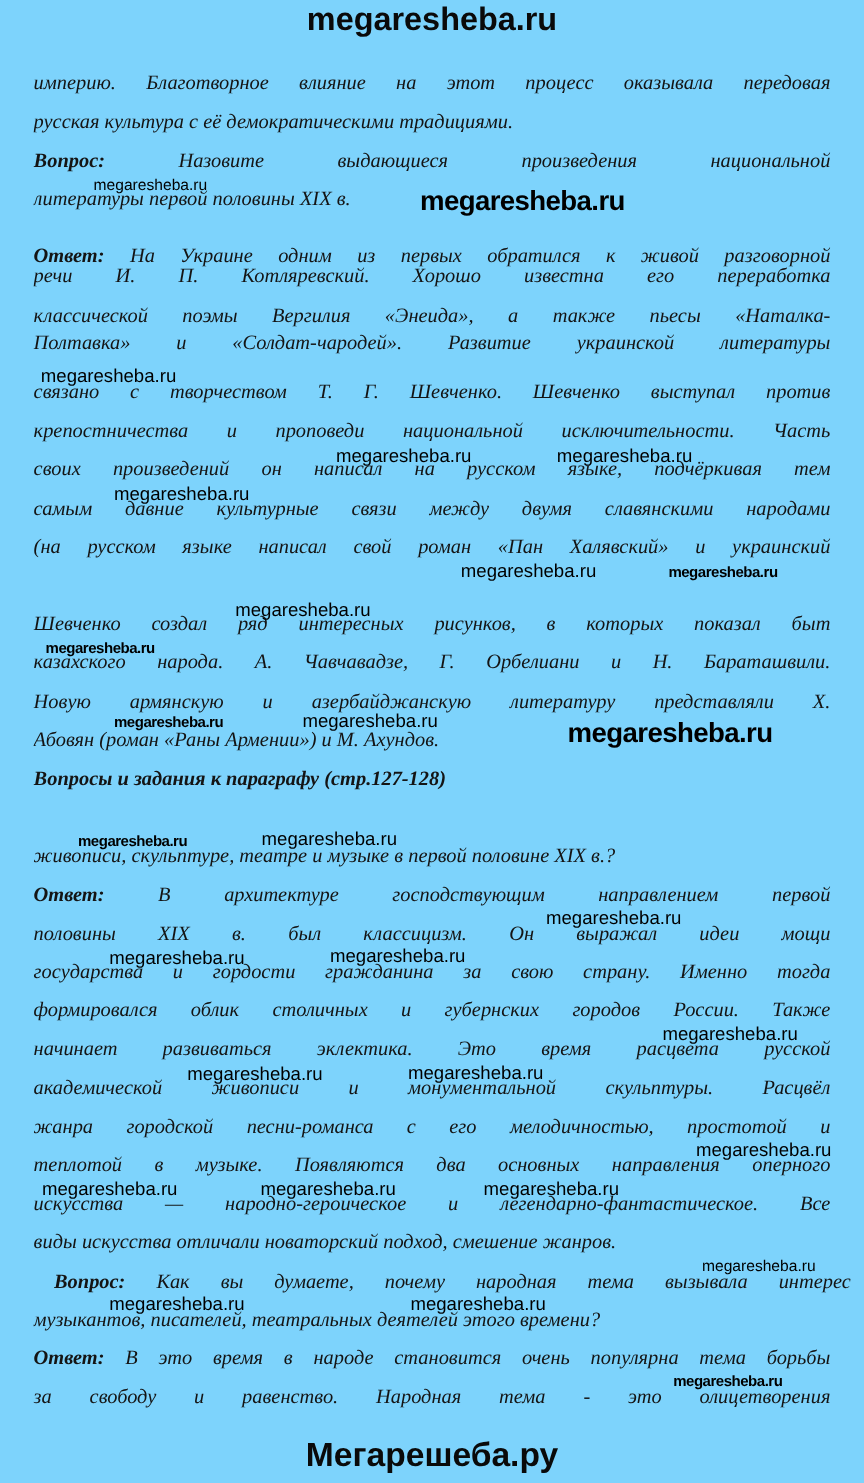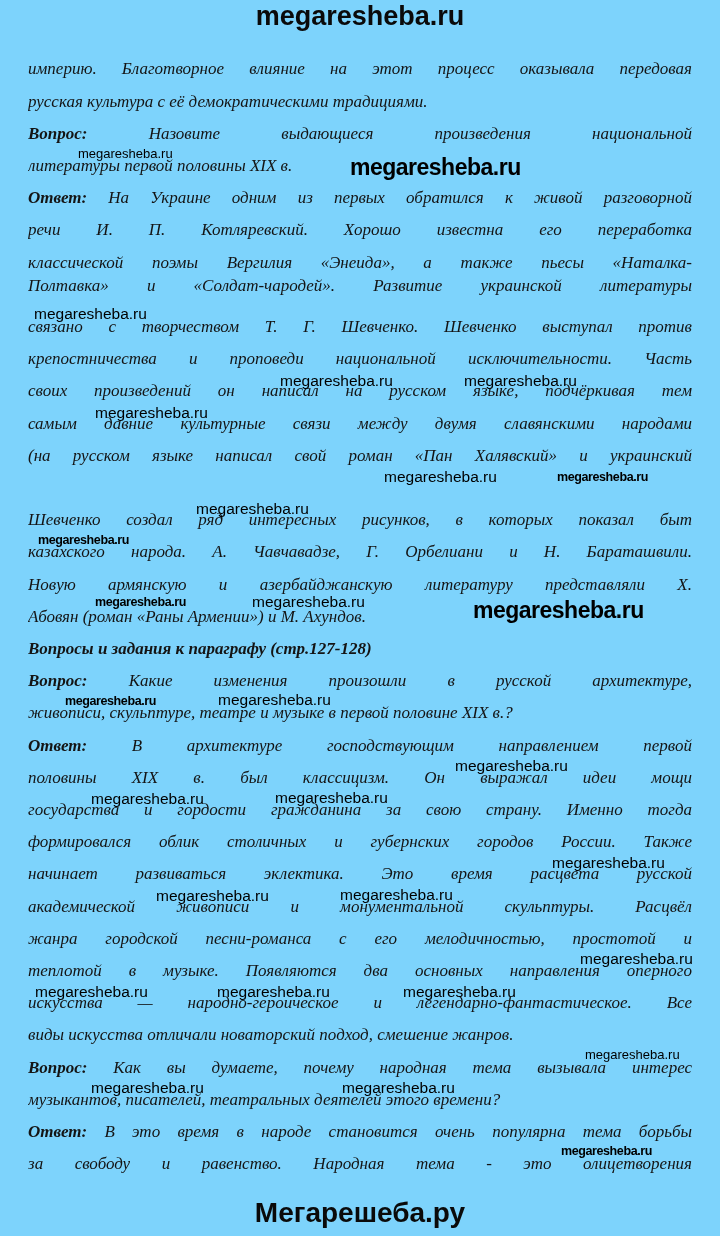--- a/index.html
+++ b/index.html
@@ -35,47 +35,46 @@
 </head>
 <body>
 
 <div class="page">
   <div class="site-header">megaresheba.ru</div>
   <div class="doc-body" id="doc-body">
       <div class="line" style="top: 57px;"><span>империю. Благотворное влияние на этот процесс оказывала передовая</span></div>
       <div class="line last" style="top: 90px;"><span>русская культура с её демократическими традициями.</span></div>
       <div class="line" style="top: 122px;"><b>Вопрос:</b> <span>Назовите выдающиеся произведения национальной</span></div>
       <div class="line last" style="top: 154px;"><span>литературы первой половины XIX в.</span></div>
-      <div class="line" style="top: 186px;"><b>Ответ:</b> <span>На Украине одним из первых обратился к живой разговорной</span></div>
+      <div class="line" style="top: 201px;"><b>Ответ:</b> <span>На Украине одним из первых обратился к живой разговорной</span></div>
       <div class="line" style="top: 218px;"><span>речи И. П. Котляревский. Хорошо известна его переработка</span></div>
       <div class="line" style="top: 251px;"><span>классической поэмы Вергилия «Энеида», а также пьесы «Наталка-</span></div>
       <div class="line" style="top: 274px;"><span>Полтавка» и «Солдат-чародей». Развитие украинской литературы</span></div>
       <div class="line" style="top: 315px;"><span>связано с творчеством Т. Г. Шевченко. Шевченко выступал против</span></div>
       <div class="line" style="top: 347px;"><span>крепостничества и проповеди национальной исключительности. Часть</span></div>
       <div class="line" style="top: 379px;"><span>своих произведений он написал на русском языке, подчёркивая тем</span></div>
       <div class="line" style="top: 412px;"><span>самым давние культурные связи между двумя славянскими народами</span></div>
       <div class="line" style="top: 444px;"><span>(на русском языке написал свой роман «Пан Халявский» и украинский</span></div>
       <div class="line" style="top: 508px;"><span>Шевченко создал ряд интересных рисунков, в которых показал быт</span></div>
       <div class="line" style="top: 540px;"><span>казахского народа. А. Чавчавадзе, Г. Орбелиани и Н. Бараташвили.</span></div>
       <div class="line" style="top: 573px;"><span>Новую армянскую и азербайджанскую литературу представляли Х.</span></div>
       <div class="line last" style="top: 605px;"><span>Абовян (роман «Раны Армении») и М. Ахундов.</span></div>
       <div class="line last bold" style="top: 637px;"><span>Вопросы и задания к параграфу (стр.127-128)</span></div>
-      <div class="line" style="top: 669px;"><b>Вопрос:</b> <span>Какие изменения произошли в русской архитектуре,</span></div>
       <div class="line last" style="top: 701px;"><span>живописи, скульптуре, театре и музыке в первой половине XIX в.?</span></div>
       <div class="line" style="top: 734px;"><b>Ответ:</b> <span>В архитектуре господствующим направлением первой</span></div>
       <div class="line" style="top: 766px;"><span>половины XIX в. был классицизм. Он выражал идеи мощи</span></div>
       <div class="line" style="top: 798px;"><span>государства и гордости гражданина за свою страну. Именно тогда</span></div>
       <div class="line" style="top: 830px;"><span>формировался облик столичных и губернских городов России. Также</span></div>
       <div class="line" style="top: 862px;"><span>начинает развиваться эклектика. Это время расцвета русской</span></div>
       <div class="line" style="top: 895px;"><span>академической живописи и монументальной скульптуры. Расцвёл</span></div>
       <div class="line" style="top: 927px;"><span>жанра городской песни-романса с его мелодичностью, простотой и</span></div>
       <div class="line" style="top: 959px;"><span>теплотой в музыке. Появляются два основных направления оперного</span></div>
       <div class="line" style="top: 991px;"><span>искусства — народно-героическое и легендарно-фантастическое. Все</span></div>
       <div class="line last" style="top: 1023px;"><span>виды искусства отличали новаторский подход, смешение жанров.</span></div>
-      <div class="line" style="top: 1056px;"><b>Вопрос:</b> <span>Как вы думаете, почему народная тема вызывала интерес</span></div>
+      <div class="line" style="top: 1056px; margin-left: 17px;"><b>Вопрос:</b> <span>Как вы думаете, почему народная тема вызывала интерес</span></div>
       <div class="line last" style="top: 1088px;"><span>музыкантов, писателей, театральных деятелей этого времени?</span></div>
       <div class="line" style="top: 1120px;"><b>Ответ:</b> <span>В это время в народе становится очень популярна тема борьбы</span></div>
       <div class="line" style="top: 1152px;"><span>за свободу и равенство. Народная тема  - это олицетворения</span></div>
       <span class="wm sm" style="left: 78px; top: 147px;">megaresheba.ru</span>
       <span class="wm lg-bold" style="left: 350px; top: 156px;">megaresheba.ru</span>
       <span class="wm md" style="left: 34px; top: 306px;">megaresheba.ru</span>
       <span class="wm md" style="left: 280px; top: 373px;">megaresheba.ru</span>
       <span class="wm md" style="left: 464px; top: 373px;">megaresheba.ru</span>
       <span class="wm md" style="left: 95px; top: 405px;">megaresheba.ru</span>
       <span class="wm md" style="left: 384px; top: 469px;">megaresheba.ru</span>

